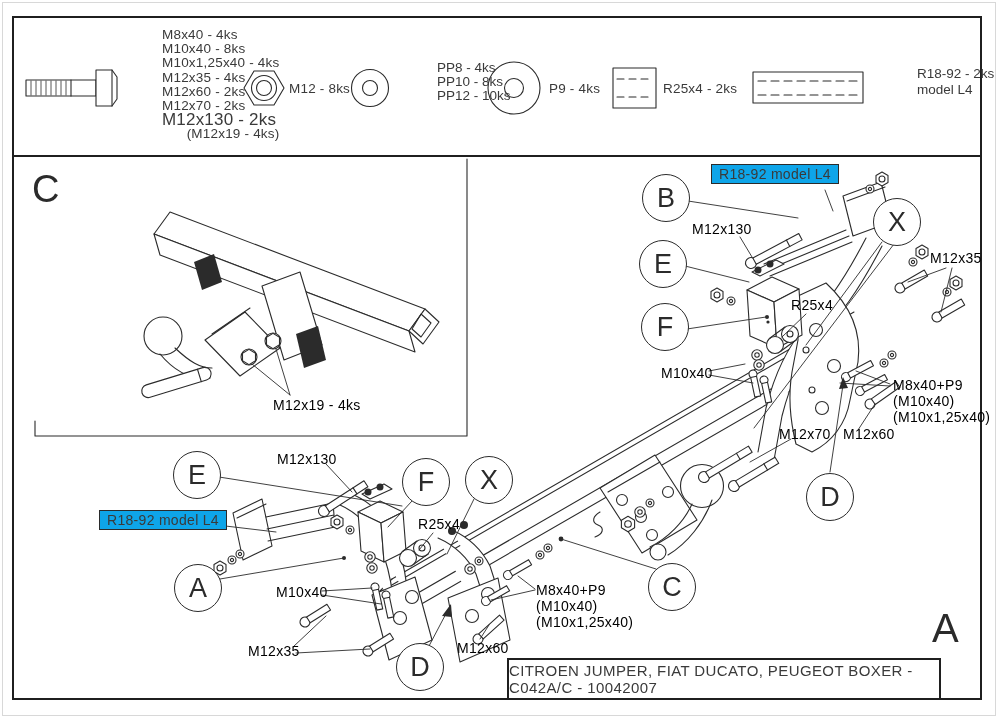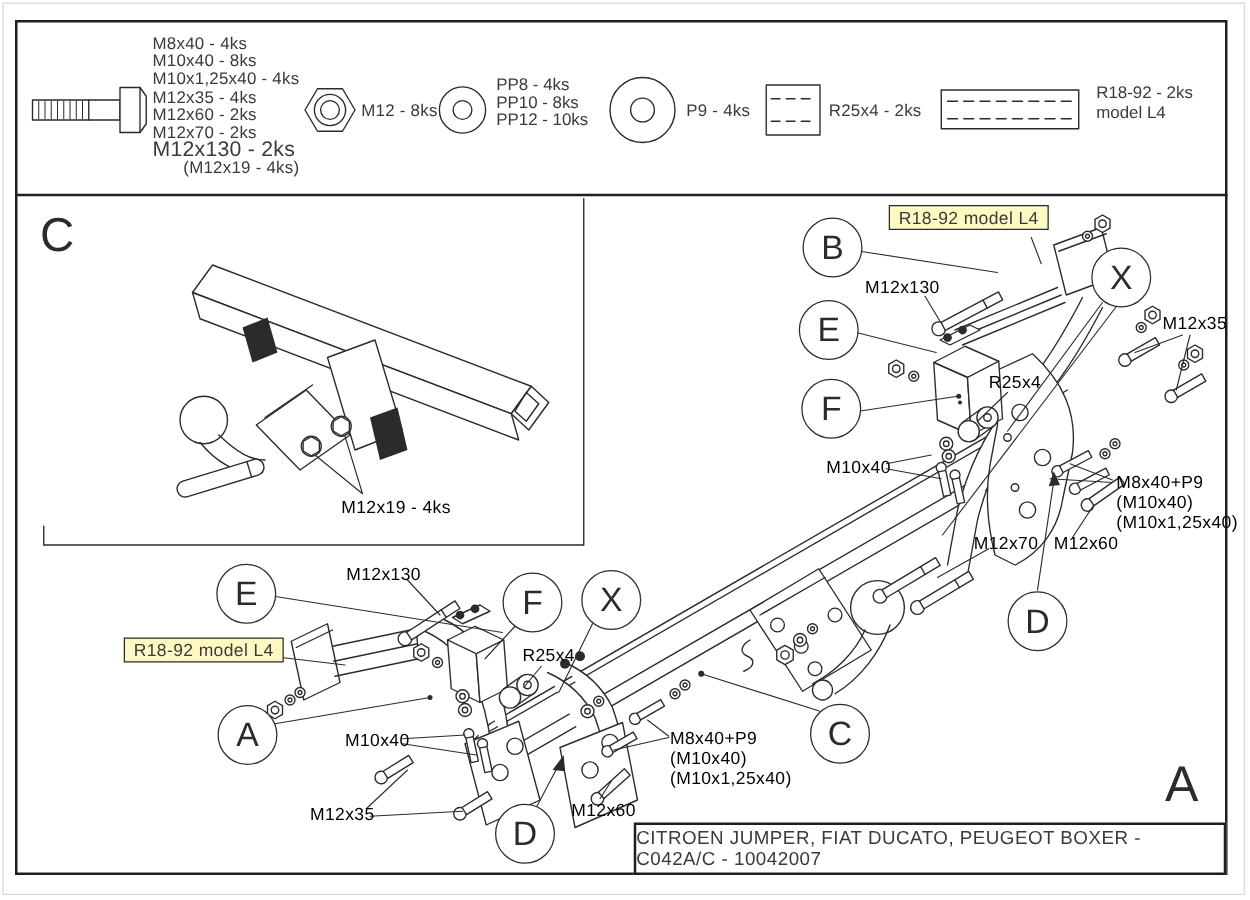--- a/index.html
+++ b/index.html
@@ -12,28 +12,28 @@
   .legend-sep{position:absolute;left:12px;top:155px;width:970px;height:2px;background:#1f1f1f;}
   svg.art{position:absolute;left:0;top:0;}
   svg.art *{vector-effect:non-scaling-stroke;}
   svg.art{stroke:#2b2b2b;fill:none;stroke-width:1.1;stroke-linecap:round;stroke-linejoin:round;}
   svg .wf{fill:#ffffff;}
   svg .dk{fill:#2b2b2b;stroke:none;}
   svg .thin{stroke-width:0.8;}
   svg .leader{stroke-width:0.9;}
   .lbl{position:absolute;font-size:14px;letter-spacing:0.3px;white-space:nowrap;color:#000000;}
   .leg{position:absolute;font-size:13.5px;letter-spacing:0.2px;white-space:nowrap;color:#3a3a3a;}
-  .legline{line-height:14.2px;}
-  .boxlbl{position:absolute;border:1.5px solid #2b2b2b;background:#fef9c3;padding:1px 7px;
+  .legline{line-height:14.2px;margin-left:40px;}
+  .boxlbl{position:absolute;border:1.5px solid #2b2b2b;background:#0ea5e9;padding:1px 7px;
         font-size:14px;letter-spacing:0.3px;white-space:nowrap;color:#3a3a3a;}
   .callout{position:absolute;width:46px;height:46px;border:1.6px solid #2b2b2b;border-radius:50%;
         background:#fff;display:flex;align-items:center;justify-content:center;
         font-size:27px;font-weight:300;color:#2b2b2b;}
   .bigletter{position:absolute;font-size:40px;font-weight:300;color:#2b2b2b;}
-  .titlebox{position:absolute;left:507px;top:658px;width:474px;height:42px;
+  .titlebox{position:absolute;left:507px;top:658px;width:434px;height:42px;
         border:2px solid #1f1f1f;box-sizing:border-box;background:#fff;
         display:flex;align-items:center;justify-content:center;
         font-size:15px;letter-spacing:0.4px;color:#3a3a3a;}
 </style>
 </head>
 <body>
 
 <div class="page">
 
   <div class="outer-edge"></div>

